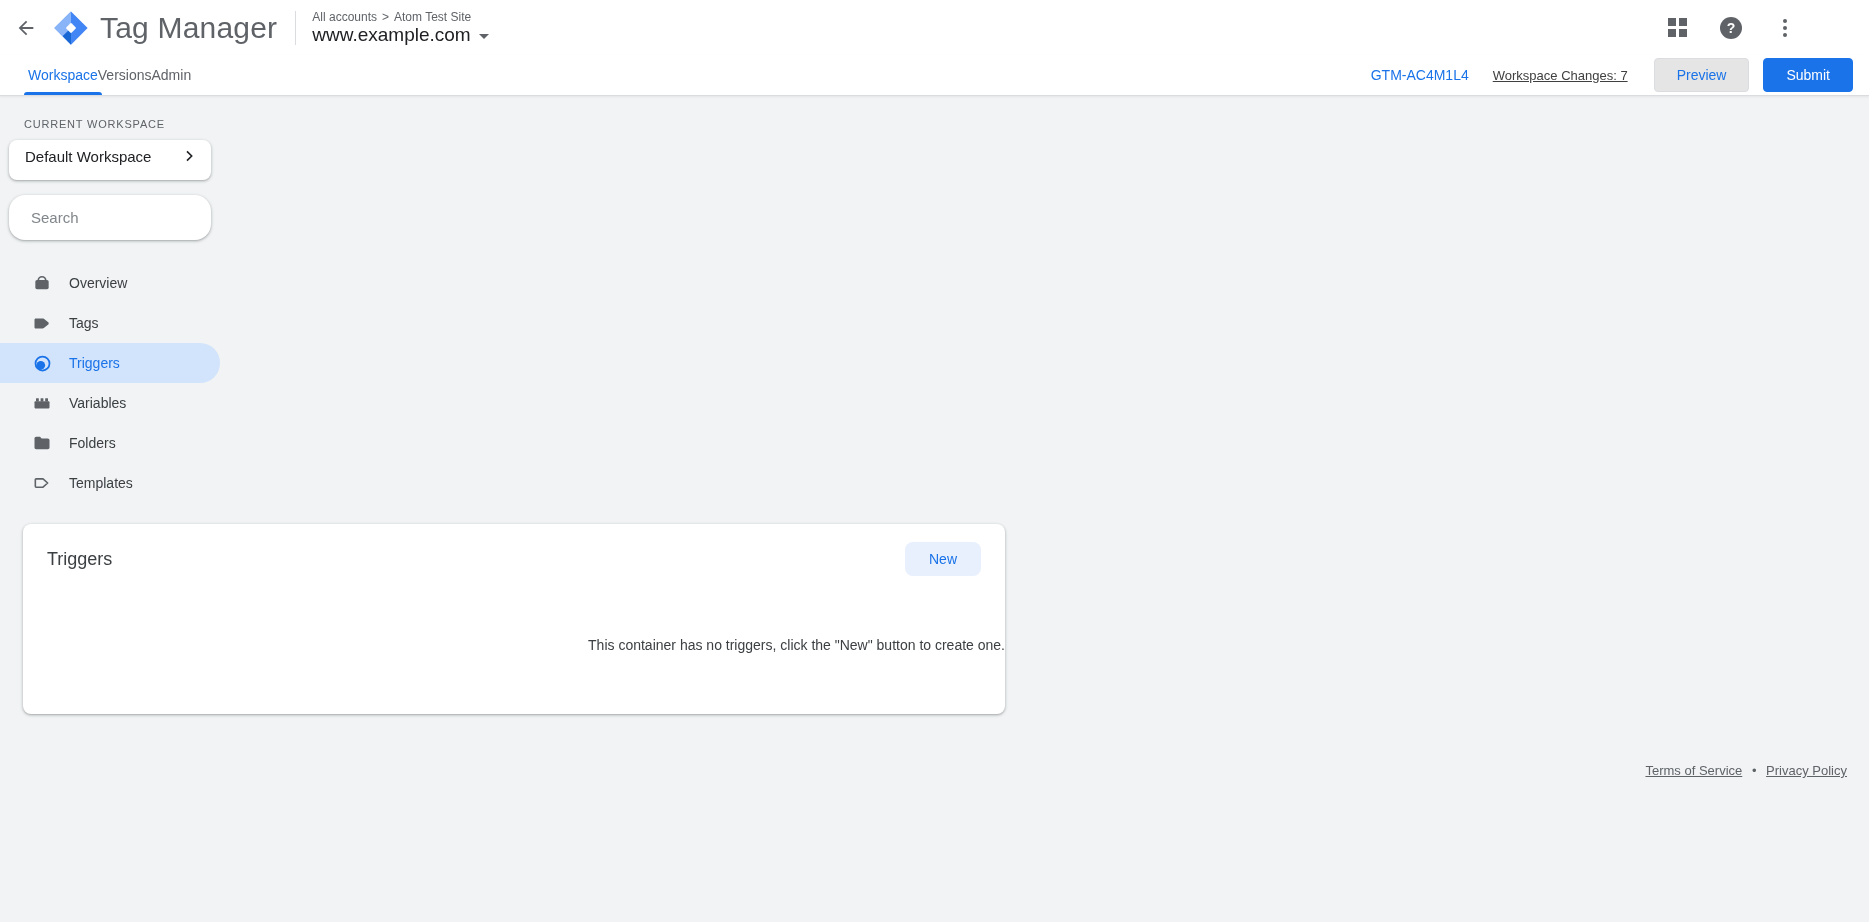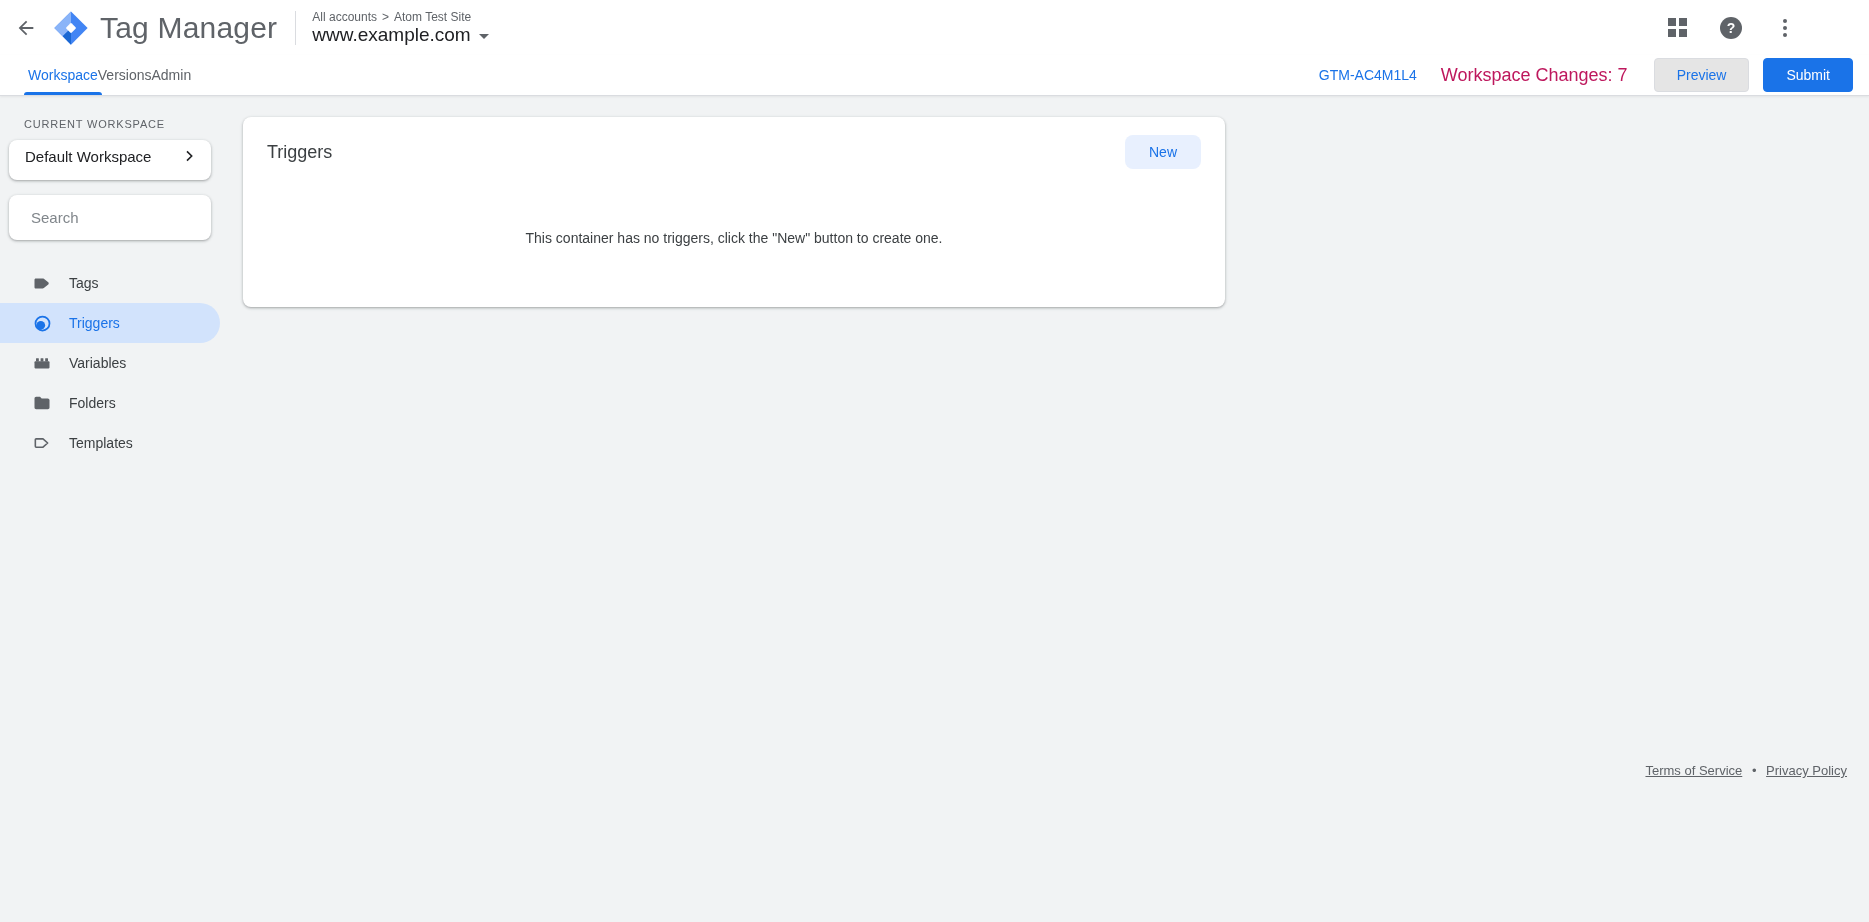--- a/index.html
+++ b/index.html
@@ -65,47 +65,47 @@
     position: relative; display: flex; align-items: center;
     font-size: 14px; font-weight: 500; color: #5f6368; cursor: pointer;
   }
   .tab.active { color: #1a73e8; }
   .tab.active::after {
     content: ""; position: absolute; left: -4px; right: -4px; bottom: 0;
     height: 3px; background: #1a73e8; border-radius: 3px 3px 0 0;
   }
   .tabbar-right { margin-left: auto; display: flex; align-items: center; }
   .container-id { color: #1a73e8; font-size: 14px; text-decoration: none; cursor: pointer; }
-  .ws-changes { color: #be185d; font-size: 18px; margin: 0 26px 0 24px; }
+  .ws-changes { color: #404040; font-size: 13px; margin: 0 26px 0 24px; text-decoration: underline; }
   .btn {
     height: 34px; border-radius: 4px; font-size: 14px; font-weight: 500;
     font-family: "Liberation Sans", sans-serif;
     padding: 0 22px; cursor: pointer;
   }
   .btn-outline { background: #e5e5e5; border: 1px solid #dadce0; color: #1a73e8; margin-right: 14px; }
   .btn-primary { background: #1a73e8; border: 1px solid #1a73e8; color: #fff; }
 
   
-  .content { display: flex; height: 696px; position: relative; }
+  .content { display: flex; height: 696px; position: relative; flex-direction: column; }
 
   
   .sidebar { width: 220px; flex: none; padding-top: 22px; }
   .section-label {
     font-size: 11px; font-weight: 500; letter-spacing: .8px;
     color: #5f6368; margin: 0 0 10px 24px;
   }
   .ws-card {
     background: #fff; border-radius: 8px; margin: 0 9px;
     height: 40px; display: flex; align-items: center;
     padding: 0 14px 8px 16px; cursor: pointer;
     box-shadow: 0 1px 2px rgba(60,64,67,.3), 0 1px 3px 1px rgba(60,64,67,.12);
   }
   .ws-name { font-size: 15px; font-weight: 500; color: #202124; flex: 1; }
   .search-card {
-    background: #fff; border-radius: 8px; margin: 15px 9px 0 9px;
+    background: #fff; border-radius: 16px; margin: 15px 9px 0 9px;
     height: 45px; display: flex; align-items: center; padding: 12px 12px;
     box-shadow: 0 1px 2px rgba(60,64,67,.3), 0 1px 3px 1px rgba(60,64,67,.12);
   }
   .search-card input {
     border: none; outline: none; background: transparent;
     font-size: 15px; color: #202124; flex: 1; margin-left: 10px;
     font-family: "Liberation Sans", sans-serif;
   }
   .search-card input::placeholder { color: #80868b; }
   .nav { margin-top: 23px; }
@@ -132,21 +132,21 @@
     display: flex; align-items: center; justify-content: space-between;
     padding: 18px 24px 0 24px;
   }
   .card-title { font-size: 18px; font-weight: 400; color: #3c4043; }
   .btn-new {
     background: #e8f0fe; color: #1a73e8; border: none;
     border-radius: 8px; height: 34px; padding: 0 24px;
     font-size: 14px; font-weight: 500; cursor: pointer;
     font-family: "Liberation Sans", sans-serif;
   }
-  .card-body { flex: 1; display: flex; align-items: center; justify-content: center; padding-bottom: 0; }
+  .card-body { flex: 1; display: flex; align-items: center; justify-content: flex-end; padding-bottom: 0; }
   .empty-msg { font-size: 14px; color: #3c4043; }
 
   
   .footer {
     position: absolute; left: 0; right: 16px; bottom: 14px;
     text-align: right; font-size: 13px; color: #5f6368;
   }
   .footer a { color: #5f6368; text-decoration: underline; cursor: pointer; margin: 0 6px; }
   .footer .dot { color: #5f6368; }
 </style>
@@ -232,20 +232,29 @@
           <circle cx="10.5" cy="10.5" r="6" fill="none" stroke="#5f6368" stroke-width="2"></circle>
           <line x1="15" y1="15" x2="20" y2="20" stroke="#5f6368" stroke-width="2" stroke-linecap="round"></line>
         </svg>
       <input type="text" placeholder="Search" style="">
     </div>
 
     <div class="nav">
       <div class="nav-item">
         <span class="nav-icon">
           <svg width="20" height="20" viewBox="0 0 24 24">
+              <path fill="none" stroke="#5f6368" stroke-width="2" d="M7.5 9a4.5 4.5 0 0 1 9 0"></path>
+              <rect x="4" y="8.5" width="16" height="11" rx="2" fill="#5f6368"></rect>
+            </svg>
+        </span>
+        <span>Overview</span>
+      </div>
+      <div class="nav-item">
+        <span class="nav-icon">
+          <svg width="20" height="20" viewBox="0 0 24 24">
               <path fill="#5f6368" d="M4.5 6.5h8.3c.5 0 1 .2 1.4.5l5.3 4.2c.8.6.8 1.9 0 2.6l-5.3 4.2c-.4.3-.9.5-1.4.5H4.5c-.8 0-1.5-.7-1.5-1.5V8c0-.8.7-1.5 1.5-1.5z"></path>
             </svg>
         </span>
         <span>Tags</span>
       </div>
       <div class="nav-item active">
         <span class="nav-icon">
           <svg width="21" height="21" viewBox="0 0 24 24">
               <circle cx="12" cy="12" r="8" fill="none" stroke="#1a73e8" stroke-width="2"></circle>
               <circle cx="10" cy="14" r="5" fill="#1a73e8"></circle>

